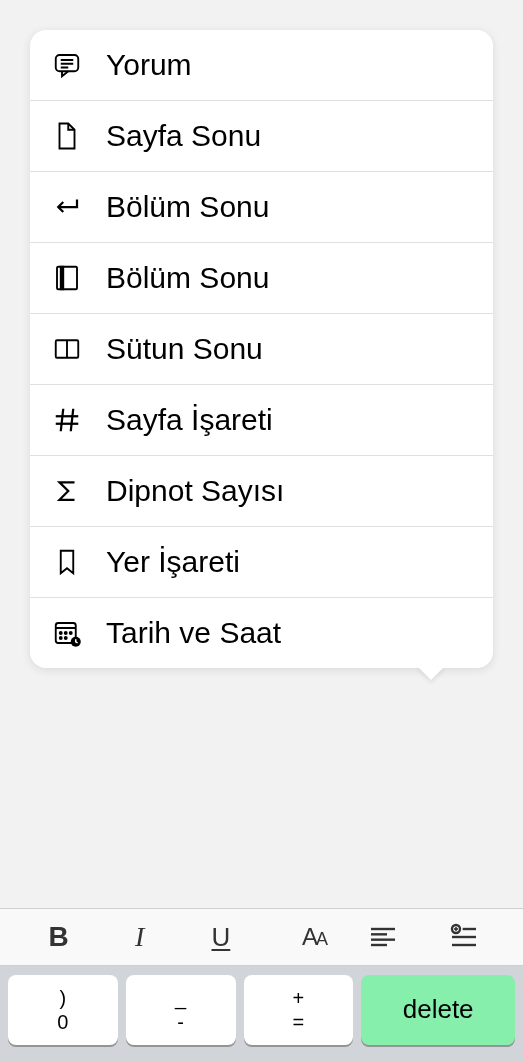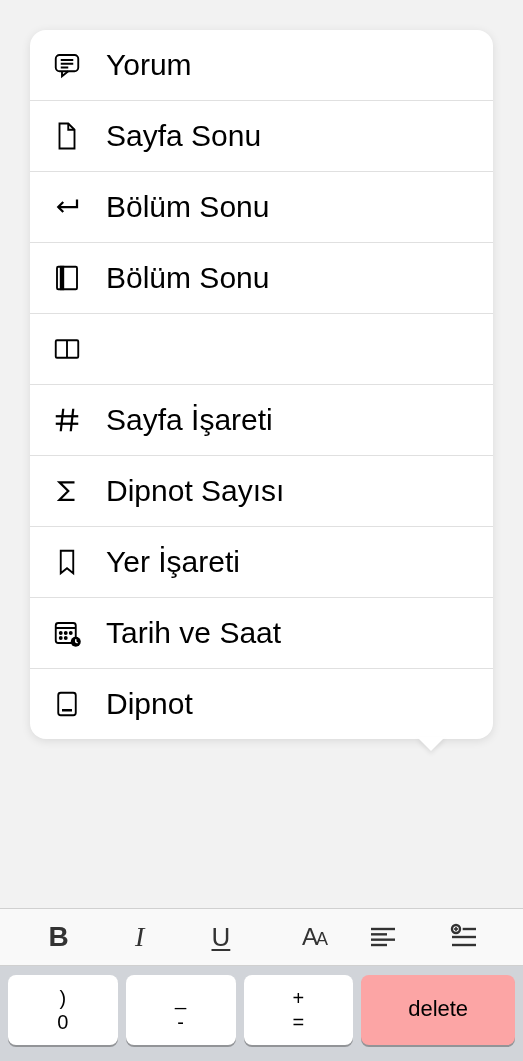--- a/index.html
+++ b/index.html
@@ -155,22 +155,22 @@
       flex-direction: column;
       align-items: center;
       justify-content: center;
       cursor: pointer;
       font-size: 20px;
       color: #000;
       line-height: 1.3;
     }
     
     .key-delete {
-      background: #fca5a5;
-      font-size: 22px;
+      background: #86efac;
+      font-size: 26px;
       color: #000;
       flex: 1.4;
     }
     
     .key-row {
       line-height: 1.2;
     }
   </style>
 </head>
 <body>
@@ -222,20 +222,21 @@
         <span class="menu-label">Bölüm Sonu</span>
       </div>
 
       <div class="menu-item">
         <span class="menu-icon">
           <svg viewBox="0 0 24 24" fill="none" stroke="#000" stroke-width="1.5">
             <rect x="3" y="5" width="18" height="14" rx="1"></rect>
             <line x1="12" y1="5" x2="12" y2="19"></line>
           </svg>
         </span>
+        <span class="menu-label">Sütun Sonu</span>
       </div>
 
       <div class="menu-item">
         <span class="menu-icon">
           <svg viewBox="0 0 24 24" fill="none" stroke="#000" stroke-width="1.8">
             <line x1="9" y1="3" x2="7" y2="21"></line>
             <line x1="17" y1="3" x2="15" y2="21"></line>
             <line x1="3" y1="9" x2="21" y2="9"></line>
             <line x1="3" y1="15" x2="21" y2="15"></line>
           </svg>
@@ -271,29 +272,20 @@
             <circle cx="15" cy="12" r="0.8" fill="#000"></circle>
             <circle cx="7" cy="16" r="0.8" fill="#000"></circle>
             <circle cx="11" cy="16" r="0.8" fill="#000"></circle>
             <circle cx="19" cy="19" r="4" fill="#000" stroke="none"></circle>
             <path d="M19 17 L19 19 L20.5 20" stroke="#fff" stroke-width="1.2"></path>
           </svg>
         </span>
         <span class="menu-label">Tarih ve Saat</span>
       </div>
 
-      <div class="menu-item">
-        <span class="menu-icon">
-          <svg viewBox="0 0 24 24" fill="none" stroke="#000" stroke-width="1.5">
-            <rect x="5" y="3" width="14" height="18" rx="2"></rect>
-            <line x1="8" y1="17" x2="16" y2="17" stroke-width="2"></line>
-          </svg>
-        </span>
-        <span class="menu-label">Dipnot</span>
-      </div>
 
 
     </div>
     <div class="pointer"></div>
   </div>
 </div>
 
 <div class="toolbar">
   <div class="toolbar-btn">
     <span class="bold-text">B</span>

